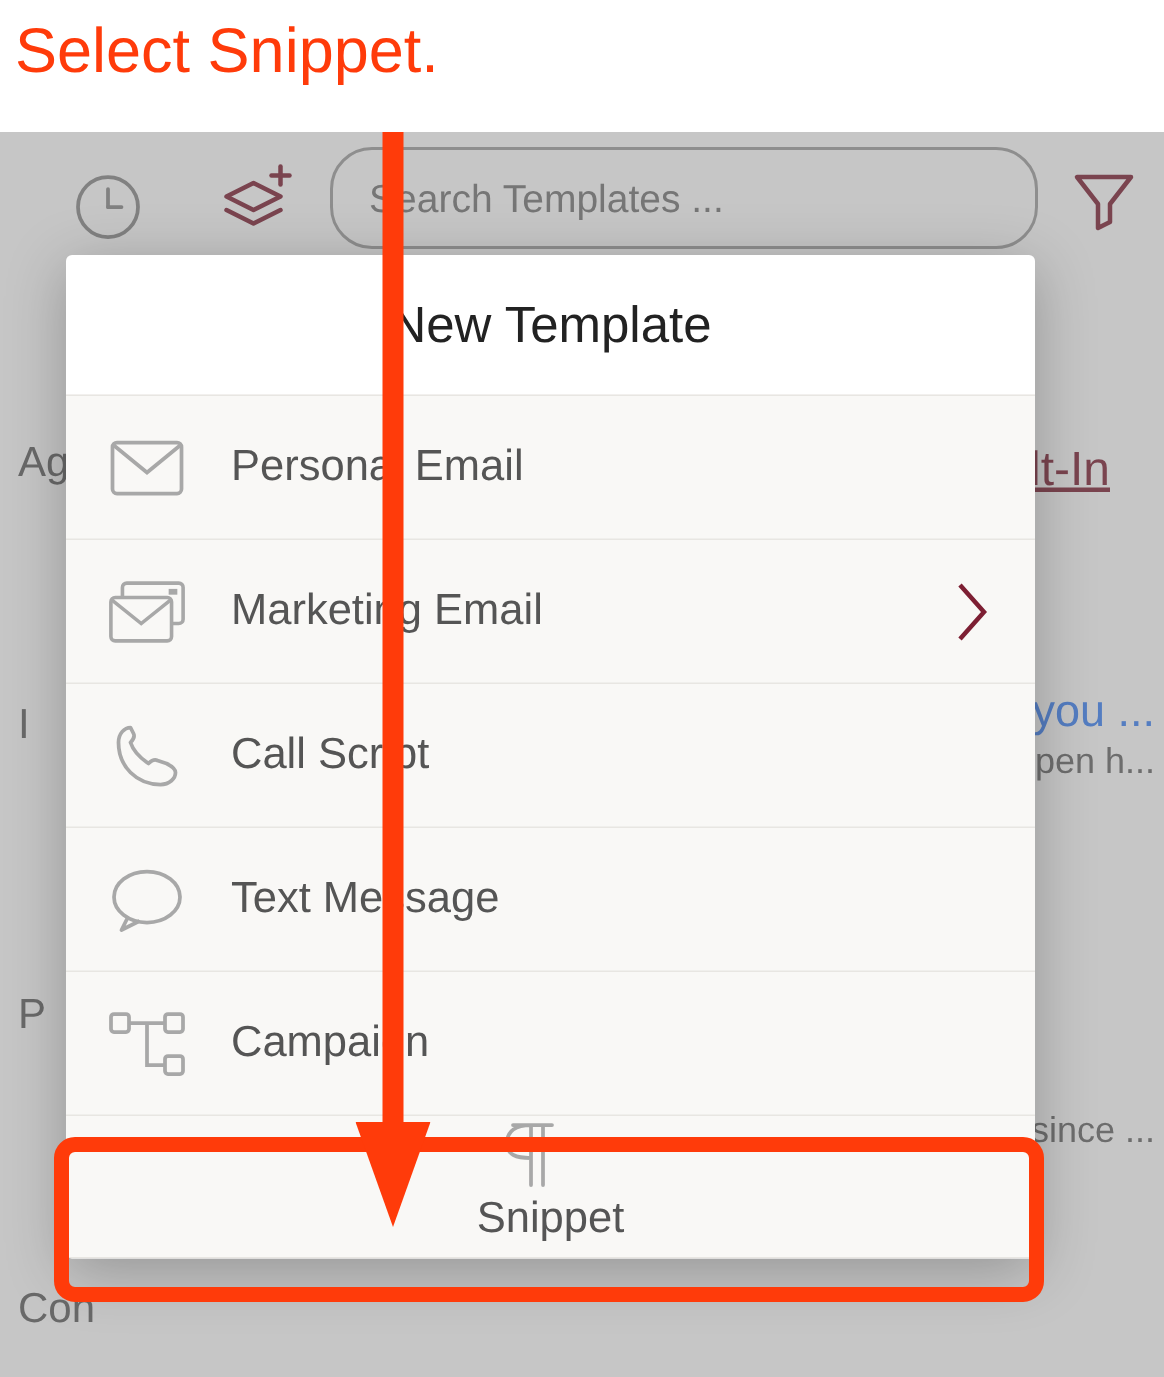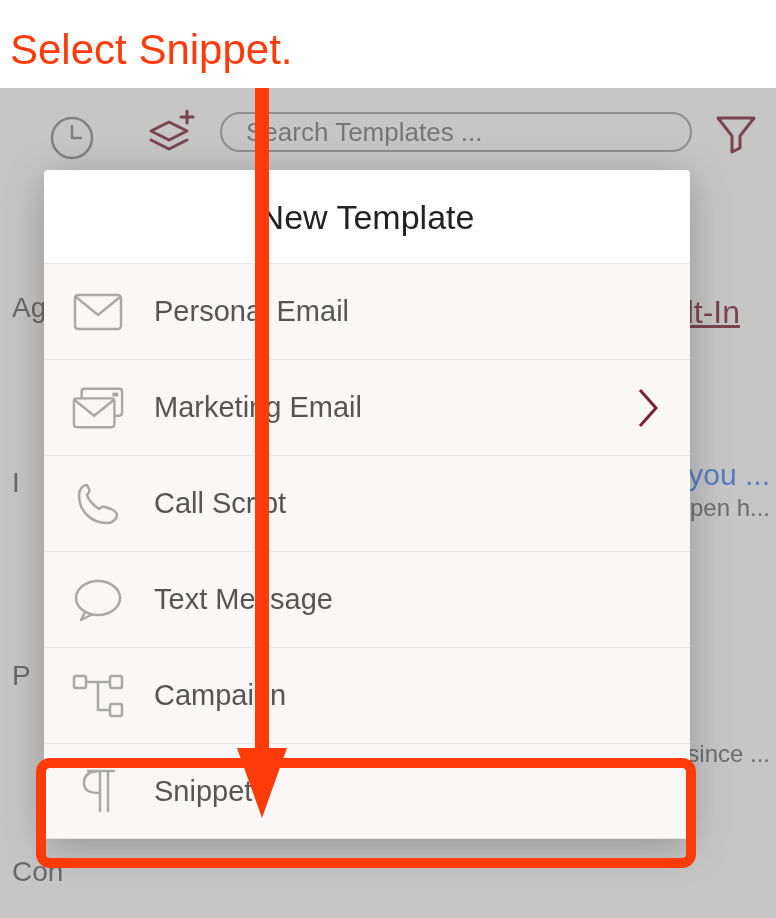--- a/index.html
+++ b/index.html
@@ -12,21 +12,21 @@
       font-family: -apple-system, BlinkMacSystemFont, "Segoe UI", Helvetica, Arial, sans-serif;
       width: 776px;
       height: 918px;
       overflow: hidden;
       position: relative;
       background: #fff;
     }
     
     .annotation-label {
       position: absolute;
-      top: 26px;
+      top: 10px;
       left: 10px;
       color: #ff3b0a;
       font-size: 42px;
       font-weight: 400;
       z-index: 100;
     }
     
     .annotation-arrow {
       position: absolute;
       top: 88px;
@@ -75,21 +75,21 @@
       justify-content: center;
     }
     
     .search-wrap {
       flex: 1;
       padding: 0 8px;
     }
     
     .search-input {
       width: 100%;
-      height: 40px;
+      height: 68px;
       border: 2px solid #9f9f9f;
       border-radius: 28px;
       padding: 0 24px;
       font-size: 26px;
       color: #ec4899;
       background: #fff;
       outline: none;
     }
     
     .filter-icon-wrap {
@@ -219,20 +219,21 @@
       cursor: pointer;
       position: relative;
     }
     
     .popover-item:first-child {
       border-top: 1px solid #e8e6e2;
     }
     
     .popover-item:last-child {
       border-bottom: 1px solid #e8e6e2;
+      flex-direction: column;
     }
     
     .item-icon {
       width: 52px;
       height: 52px;
       display: flex;
       align-items: center;
       justify-content: center;
       margin-right: 30px;
     }

